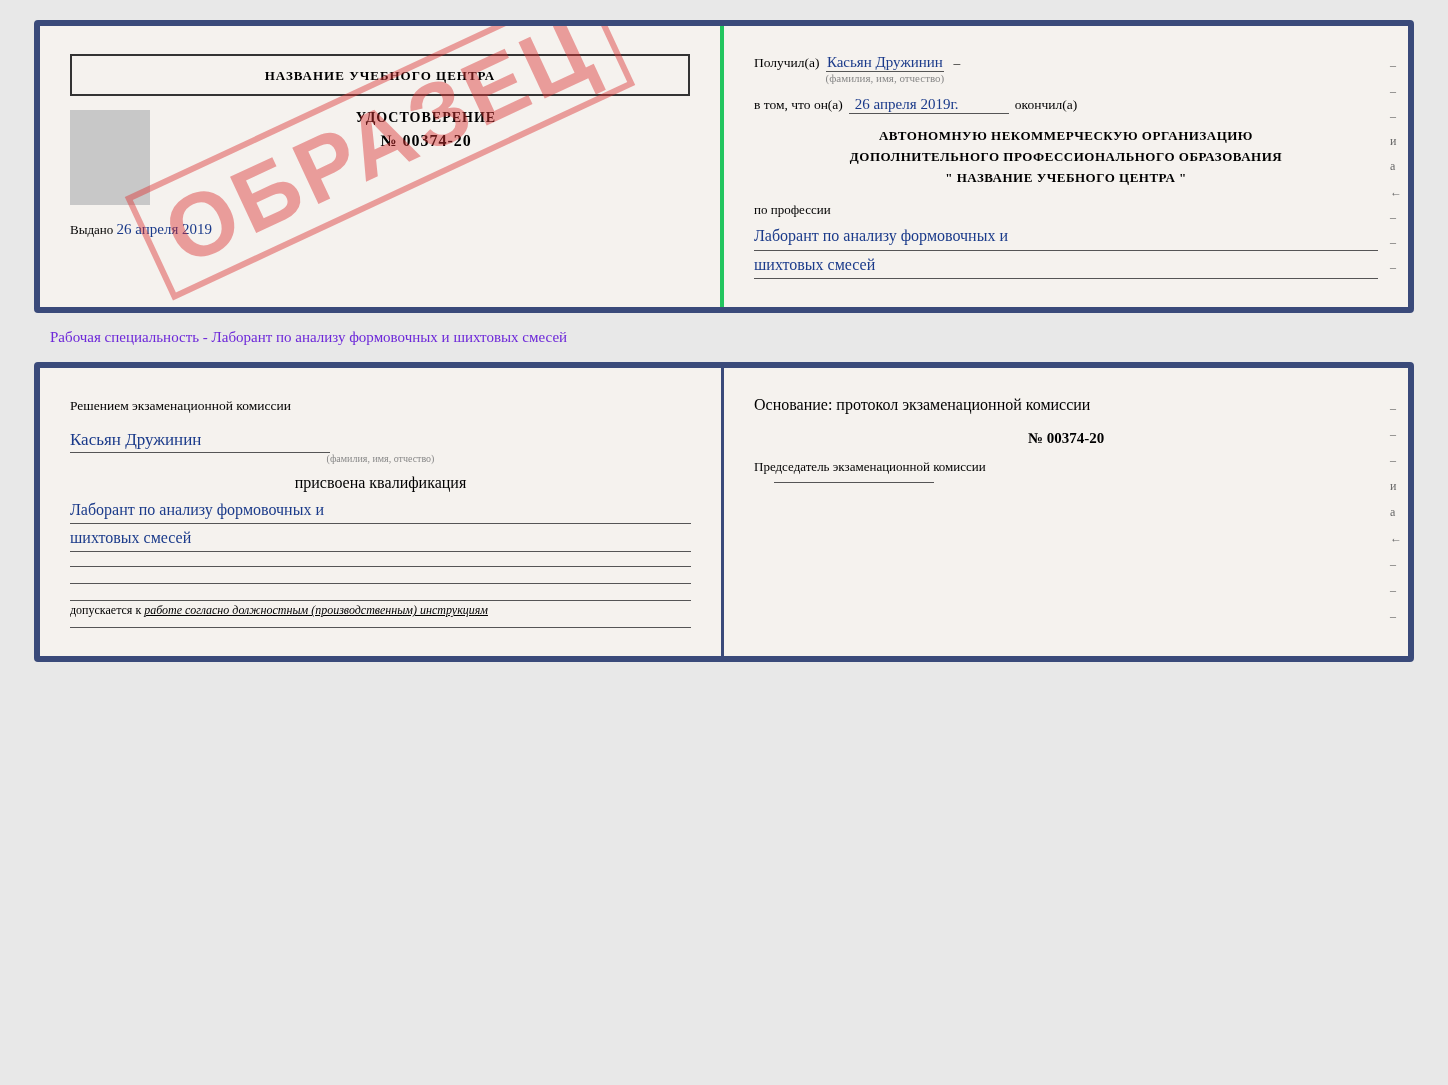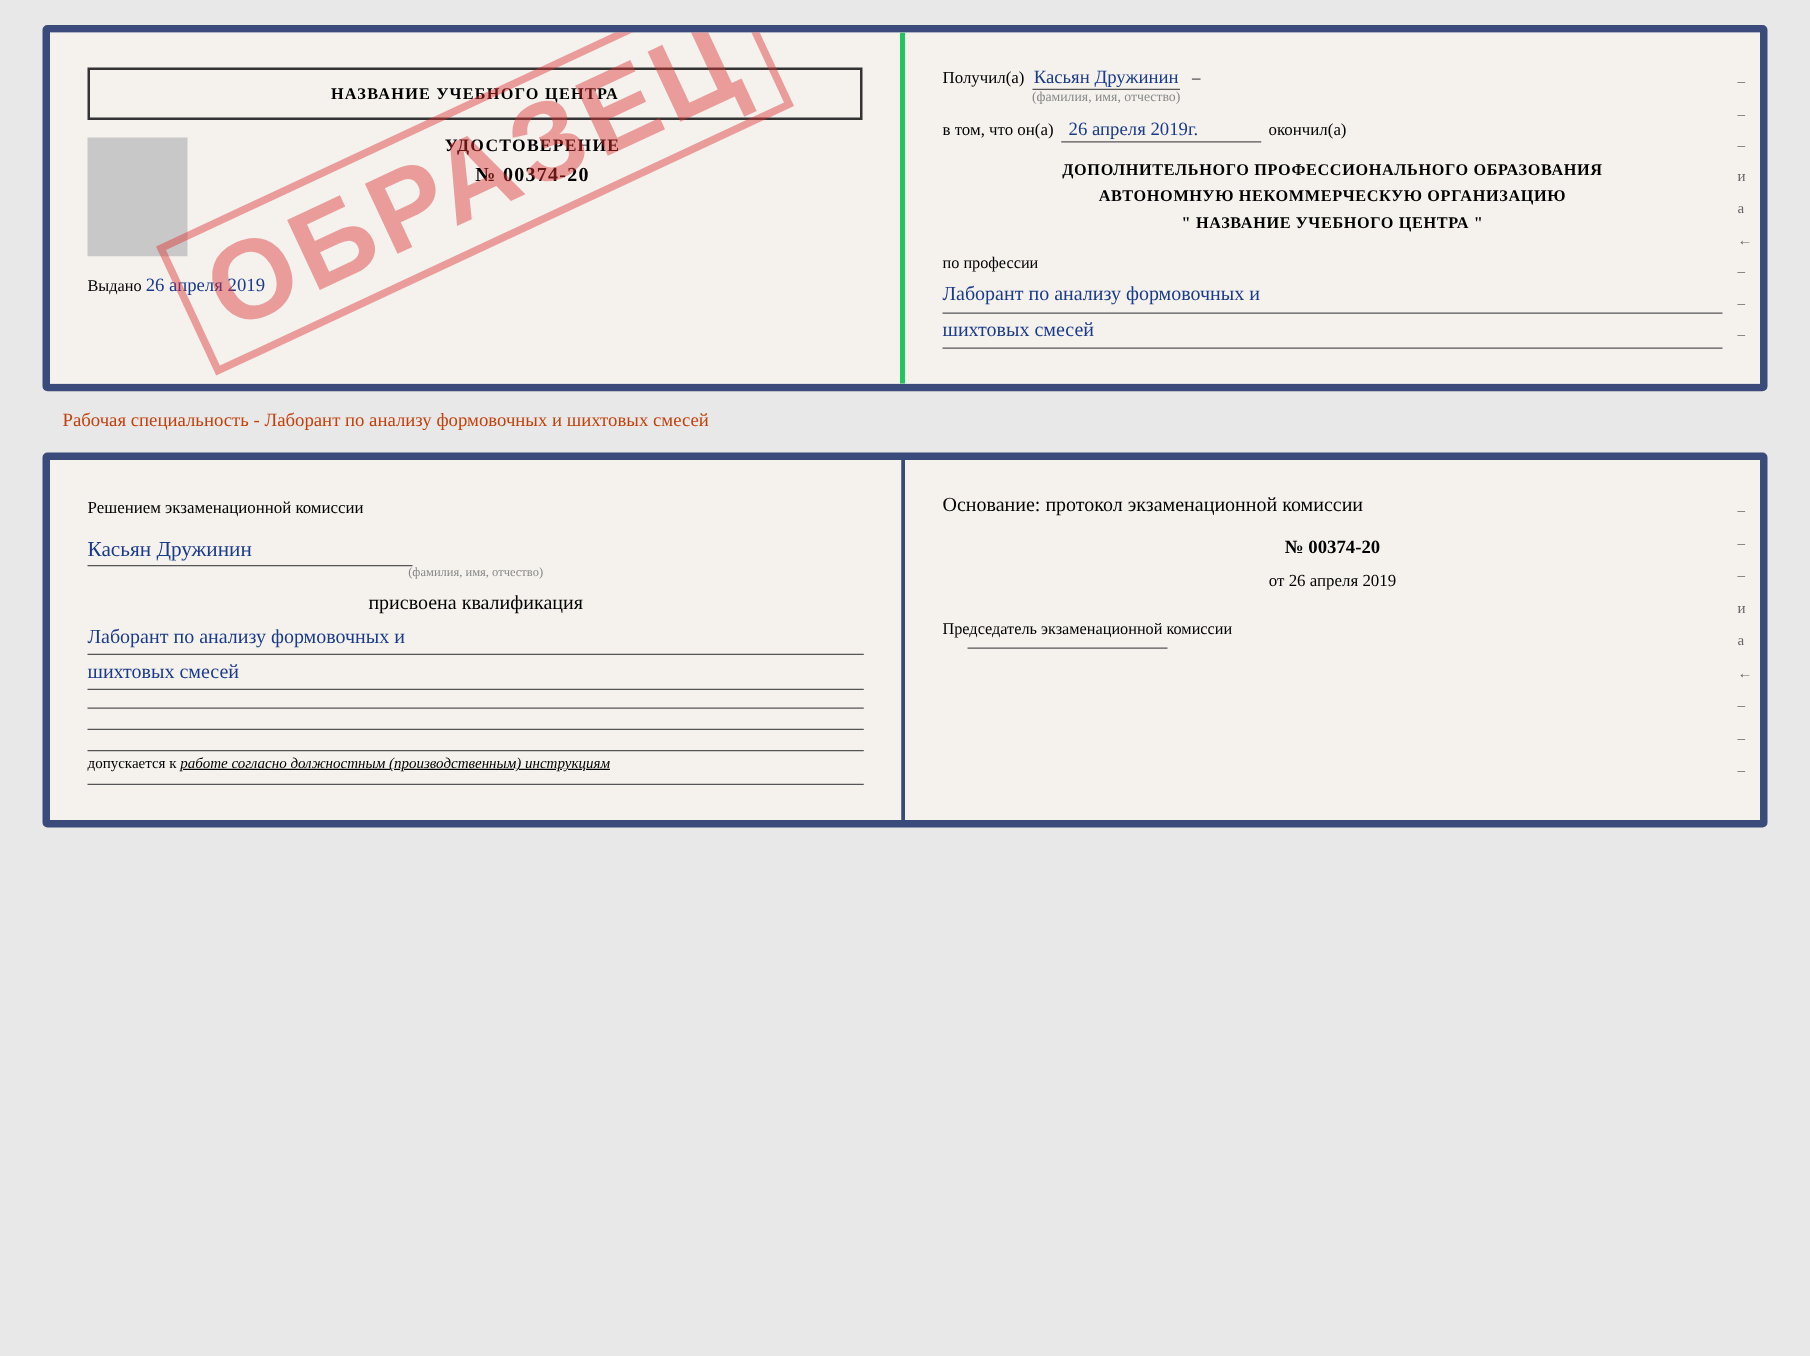--- a/index.html
+++ b/index.html
@@ -204,21 +204,21 @@
 
     .side-dash {
       font-size: 12px;
       color: #666;
       line-height: 1;
     }
 
     
     .subtitle-line {
       font-size: 15px;
-      color: #c2410c;
+      color: #6d28d9;
       align-self: flex-start;
       padding-left: 30px;
     }
 
     
     .certificate-book-bottom {
       width: 1380px;
       background: #bef264;
       border: 6px solid #3a4a7a;
       border-radius: 4px;
@@ -385,22 +385,22 @@
       <span>&nbsp;–</span>
     </div>
 
     <div class="right-line">
       <span class="right-line-label">в том, что он(а)</span>
       <span class="handwritten underline-group" style="padding: 0 6px;">26 апреля 2019г.</span>
       <span>окончил(а)</span>
     </div>
 
     <div class="organization-text">
+      <div>АВТОНОМНУЮ НЕКОММЕРЧЕСКУЮ ОРГАНИЗАЦИЮ</div>
       <div>ДОПОЛНИТЕЛЬНОГО ПРОФЕССИОНАЛЬНОГО ОБРАЗОВАНИЯ</div>
-      <div>АВТОНОМНУЮ НЕКОММЕРЧЕСКУЮ ОРГАНИЗАЦИЮ</div>
       <div>" НАЗВАНИЕ УЧЕБНОГО ЦЕНТРА "</div>
     </div>
 
     <div class="profession-label">по профессии</div>
     <div class="profession-handwritten">
       <div style="border-bottom:1px solid #555;">Лаборант по анализу формовочных и</div>
       <div style="border-bottom:1px solid #555;">шихтовых смесей</div>
     </div>
 
     <div class="right-side-lines">
@@ -449,24 +449,20 @@
     <div class="blank-lines" style="margin-top:8px;">
       <div class="blank-line"></div>
     </div>
   </div>
 
   <div class="bottom-right">
     <div class="osnование-heading">Основание: протокол экзаменационной комиссии</div>
 
     <div class="protocol-number">№ 00374-20</div>
 
-    <div class="protocol-date">
-      <span>от</span>
-      <span>26 апреля 2019</span>
-    </div>
 
     <div class="signature-block">
       <div class="signature-label">Председатель экзаменационной комиссии</div>
       <div class="signature-line"></div>
     </div>
 
 
     <div class="right-side-lines">
       <span class="side-dash">–</span>
       <span class="side-dash">–</span>

